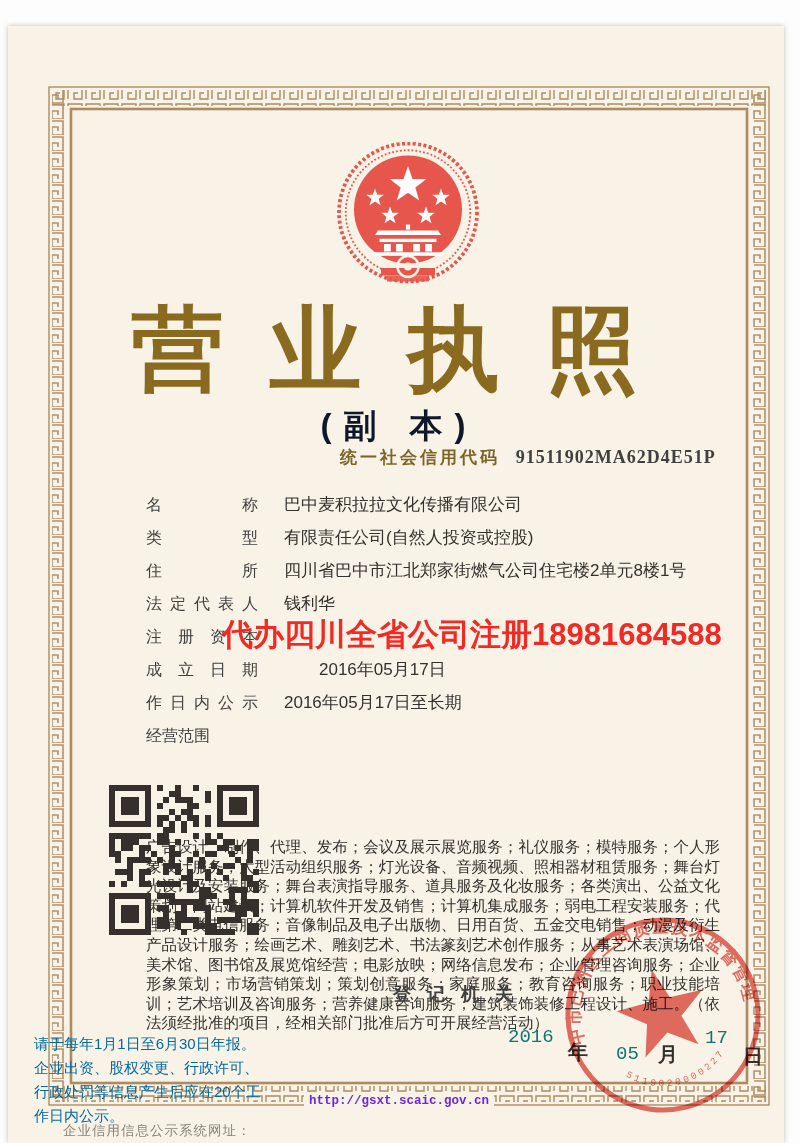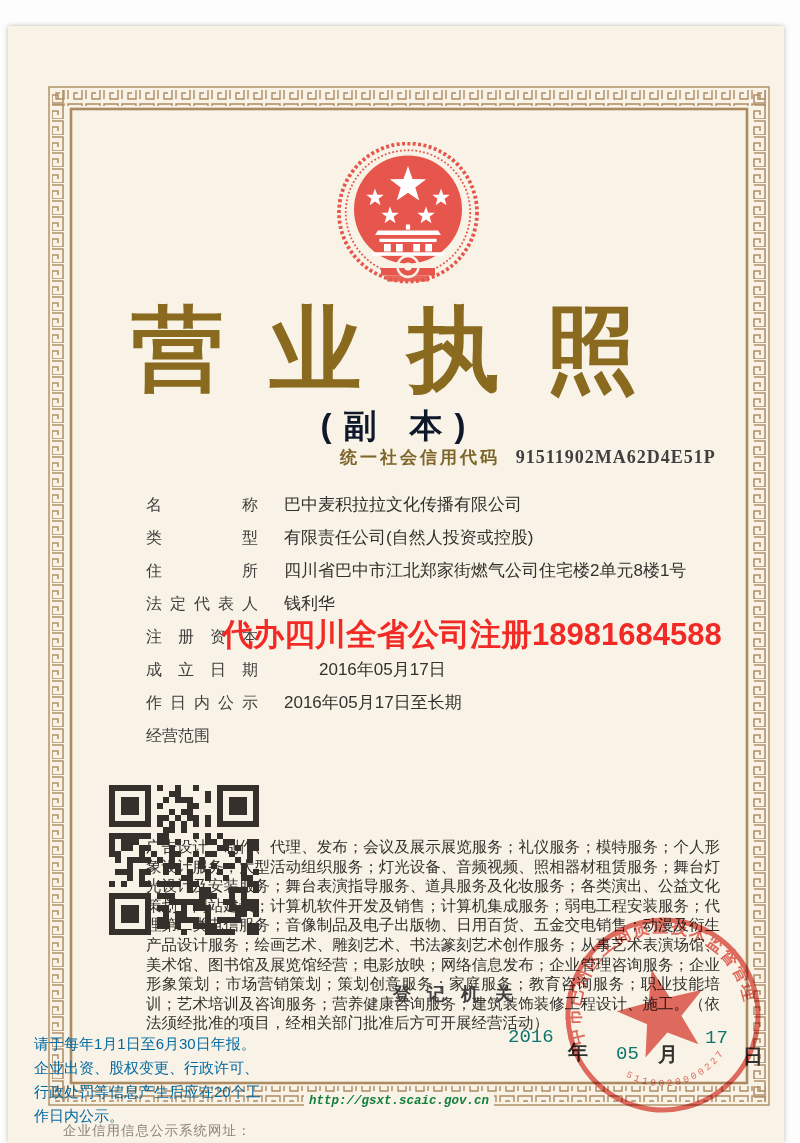--- a/index.html
+++ b/index.html
@@ -31,22 +31,22 @@
        color:#3f3f3f;letter-spacing:16px;white-space:nowrap;}
   .dpart{position:absolute;color:#33312e;white-space:nowrap;}
   .dnum{font-family:Liberation Mono, monospace;font-size:19px;color:#0f766e;}
   .dcjk{font-size:20px;font-weight:600;}
   .seal{position:absolute;left:552px;top:886px;mix-blend-mode:multiply;opacity:.85;pointer-events:none;}
   .watermark{position:absolute;left:214px;top:588px;font-size:31px;font-weight:600;color:#f2201c;
        white-space:nowrap;opacity:.95;z-index:5;}
   .annotation{position:absolute;left:26px;top:1006px;width:292px;font-size:15px;line-height:24px;
        font-weight:400;color:#0369a1;white-space:pre-line;z-index:4;}
   .site-label{position:absolute;left:55px;top:1096px;font-size:13.5px;color:#8a8478;letter-spacing:1px;}
-  .site-url{position:absolute;left:296px;top:1068px;font-size:12.5px;font-weight:700;color:#15803d;
-       font-family:"Liberation Mono","DejaVu Sans Mono",monospace;background:#f8f3e6;padding:0 5px;z-index:4;font-style:italic;}
+  .site-url{position:absolute;left:296px;top:1068px;font-size:12.5px;font-weight:700;color:#6d28d9;
+       font-family:"Liberation Mono","DejaVu Sans Mono",monospace;background:#f8f3e6;padding:0 5px;z-index:4;}
   .producer{position:absolute;left:488px;top:1088px;font-size:14.5px;color:#6e6a60;letter-spacing:1px;}
 </style>
 </head>
 <body>
 
 <div class="scan">
   <div class="sheet">
 
     <svg class="frame" width="722" height="1020">
       <defs>

